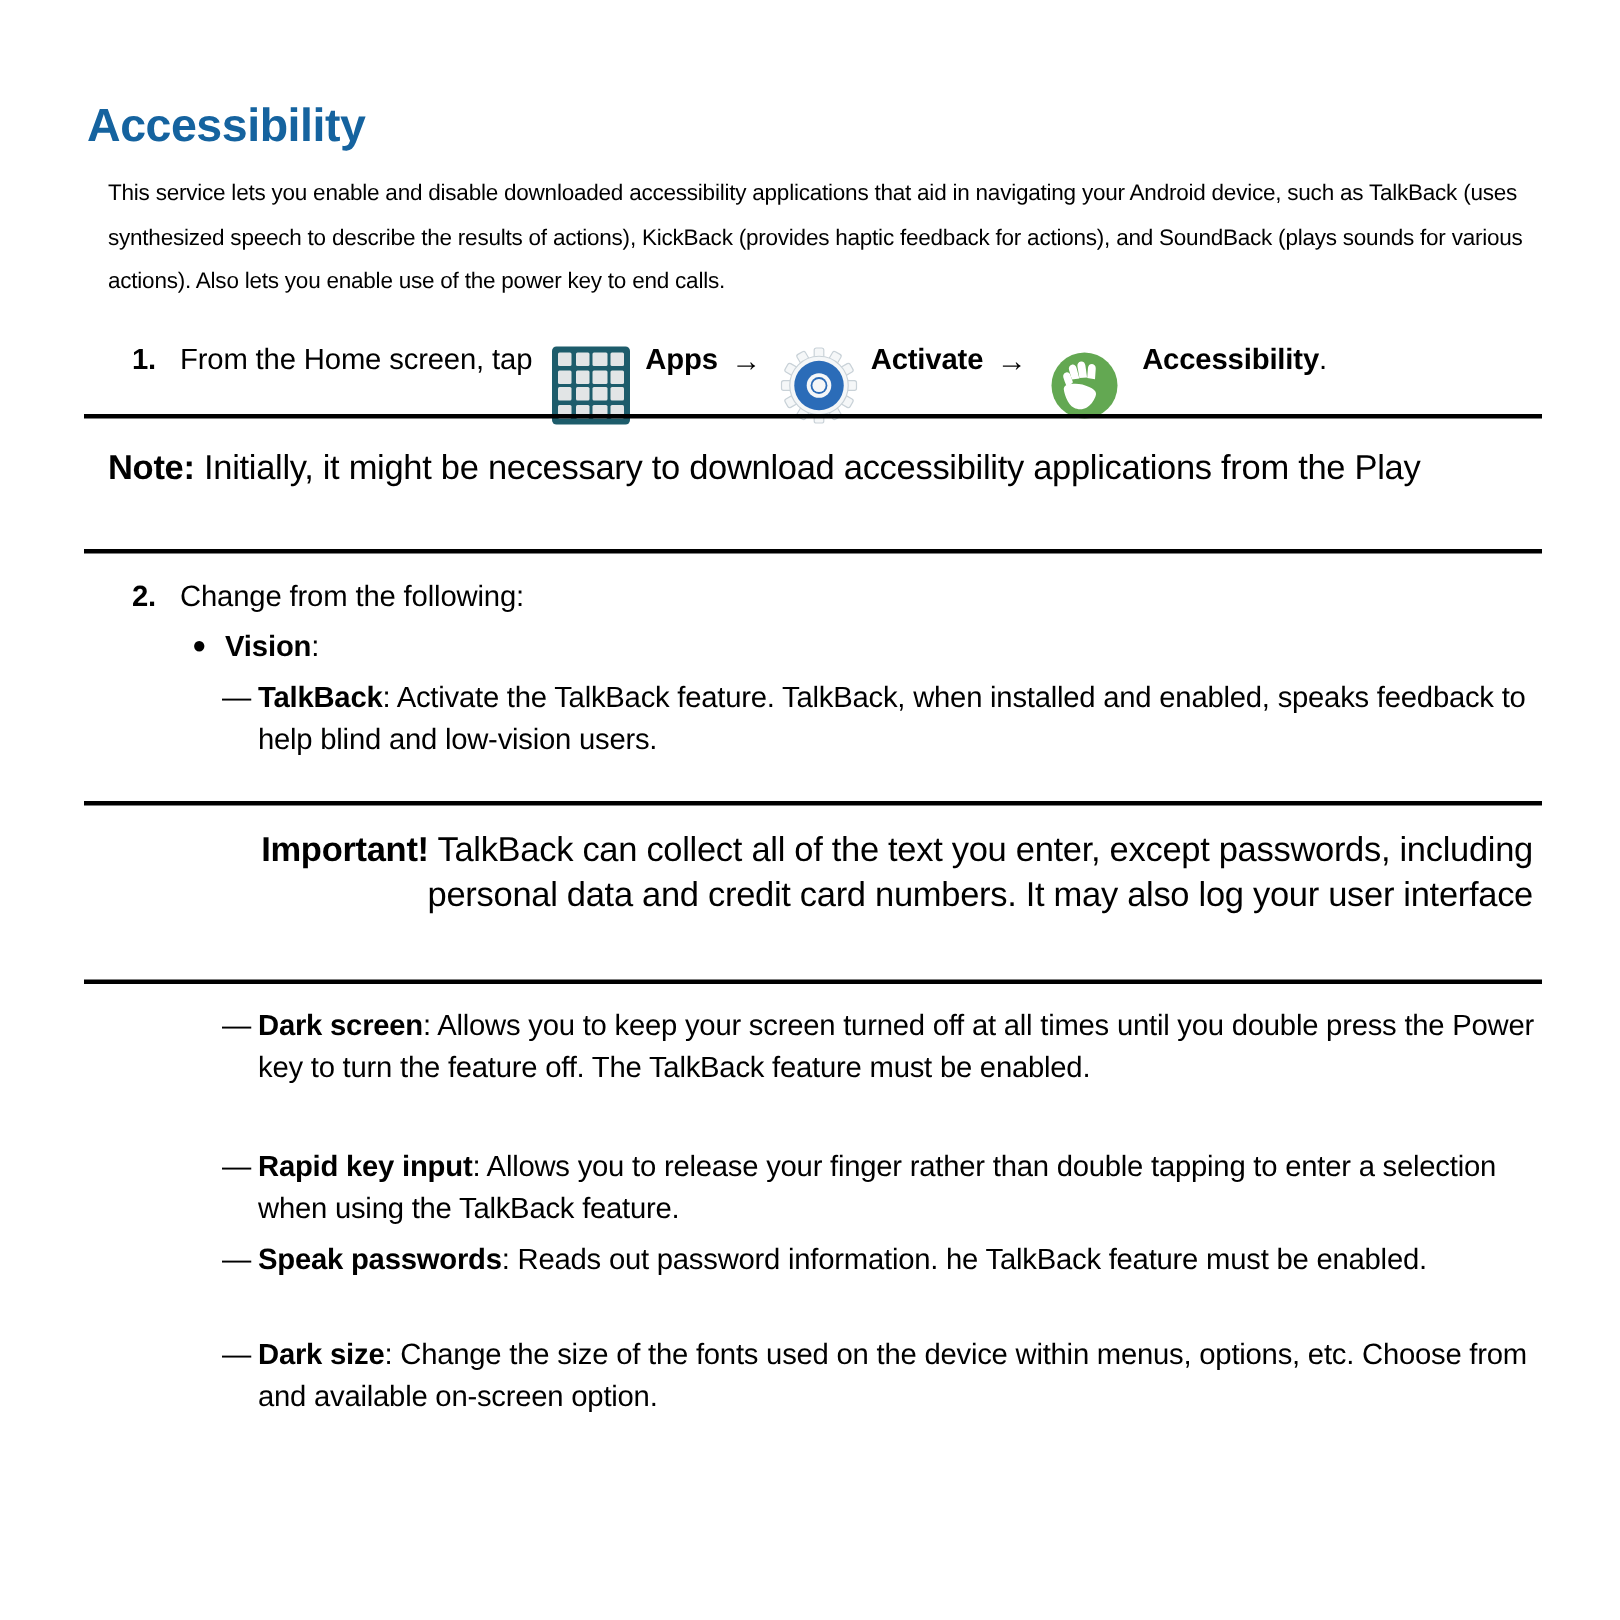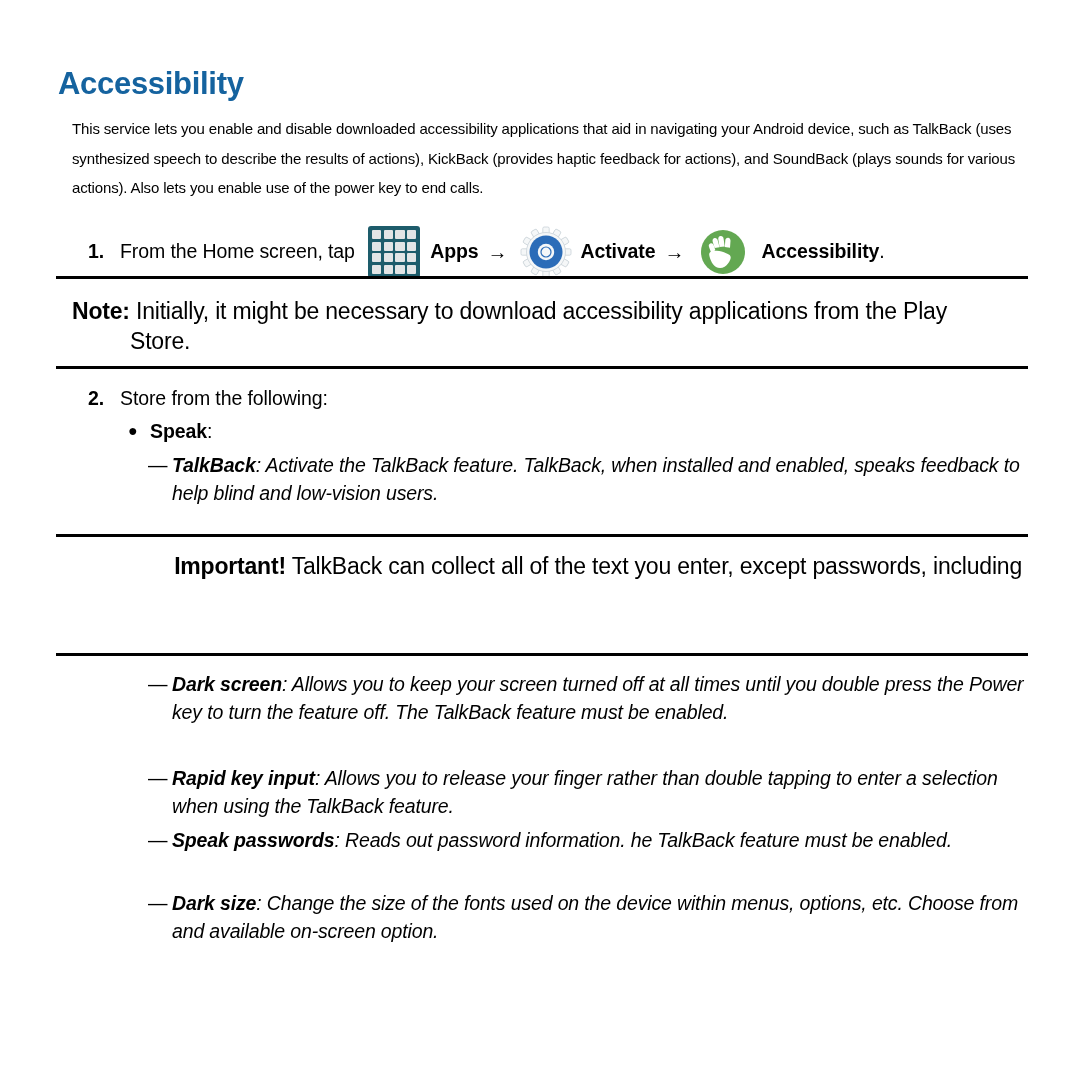--- a/index.html
+++ b/index.html
@@ -65,21 +65,20 @@
     flex: 1 1 auto;
   }
 
   #step-1 {
     left: 88px;
     top: 226px;
     width: 940px;
   }
   #step-1 .step-body {
     display: flex;
-    align-items: center;
     line-height: 1;
   }
   #step-2 {
     left: 88px;
     top: 384px;
     width: 900px;
   }
 
   .step-text { white-space: pre; }
   .arrow { margin: 0 9px 0 9px; font-size: 20px; }
@@ -186,21 +185,20 @@
     font-size: 19.5px;
     line-height: 27.5px;
     letter-spacing: -0.15px;
   }
   .dash-item .mark {
     width: 24px;
     flex: 0 0 24px;
   }
   .dash-item .txt {
     flex: 1 1 auto;
-    font-style: italic;
   }
 
   #talkback    { left: 148px; top: 452px; width: 884px; }
   #dark-screen { left: 148px; top: 671px; width: 884px; }
   #rapid-key   { left: 148px; top: 765px; width: 884px; }
   #speak-pass  { left: 148px; top: 827px; width: 884px; }
   #font-size   { left: 148px; top: 890px; width: 884px; }
 
   
   .footer {
@@ -322,45 +320,45 @@
       <span class="bold">Accessibility</span>
       <span>.</span>
     </span>
   </div>
 
   <div class="rule" id="rule-1"></div>
 
   <div class="callout" id="note">
     <span class="lead">Note:</span>
     <span>Initially, it might be necessary to download accessibility applications from the Play</span>
-    <span class="cont">Store.</span>
   </div>
 
   <div class="rule" id="rule-2"></div>
 
   <div class="step" id="step-2">
     <span class="step-num">2.</span>
-    <span class="step-body">Store from the following:</span>
+    <span class="step-body">Change from the following:</span>
   </div>
 
   <div class="bullet-dot" id="vision">
     <span class="mark">●</span>
-    <span><span class="bold">Speak</span><span>:</span></span>
+    <span><span class="bold">Vision</span><span>:</span></span>
   </div>
 
   <div class="dash-item" id="talkback">
     <span class="mark">—</span>
     <span class="txt"><span class="bold">TalkBack</span><span>: Activate the TalkBack feature. TalkBack, when installed and enabled, speaks feedback to help blind and low-vision users.</span></span>
   </div>
 
   <div class="rule" id="rule-3"></div>
 
   <div class="callout" id="important">
     <span class="lead">Important!</span>
     <span>TalkBack can collect all of the text you enter, except passwords, including</span>
+    <span class="cont">personal data and credit card numbers. It may also log your user interface</span>
   </div>
 
   <div class="rule" id="rule-4"></div>
 
   <div class="dash-item" id="dark-screen">
     <span class="mark">—</span>
     <span class="txt"><span class="bold">Dark screen</span><span>: Allows you to keep your screen turned off at all times until you double press the Power key to turn the feature off. The TalkBack feature must be enabled.</span></span>
   </div>
 
   <div class="dash-item" id="rapid-key">

